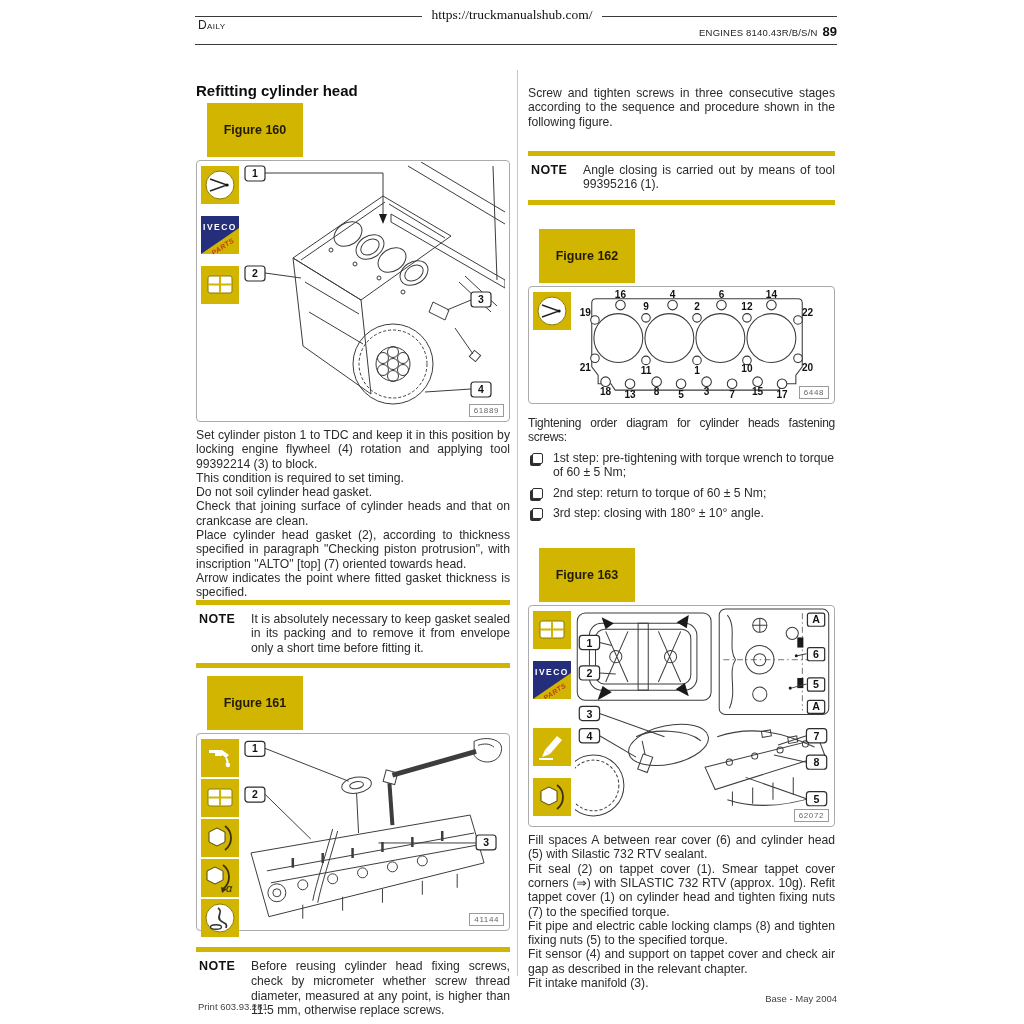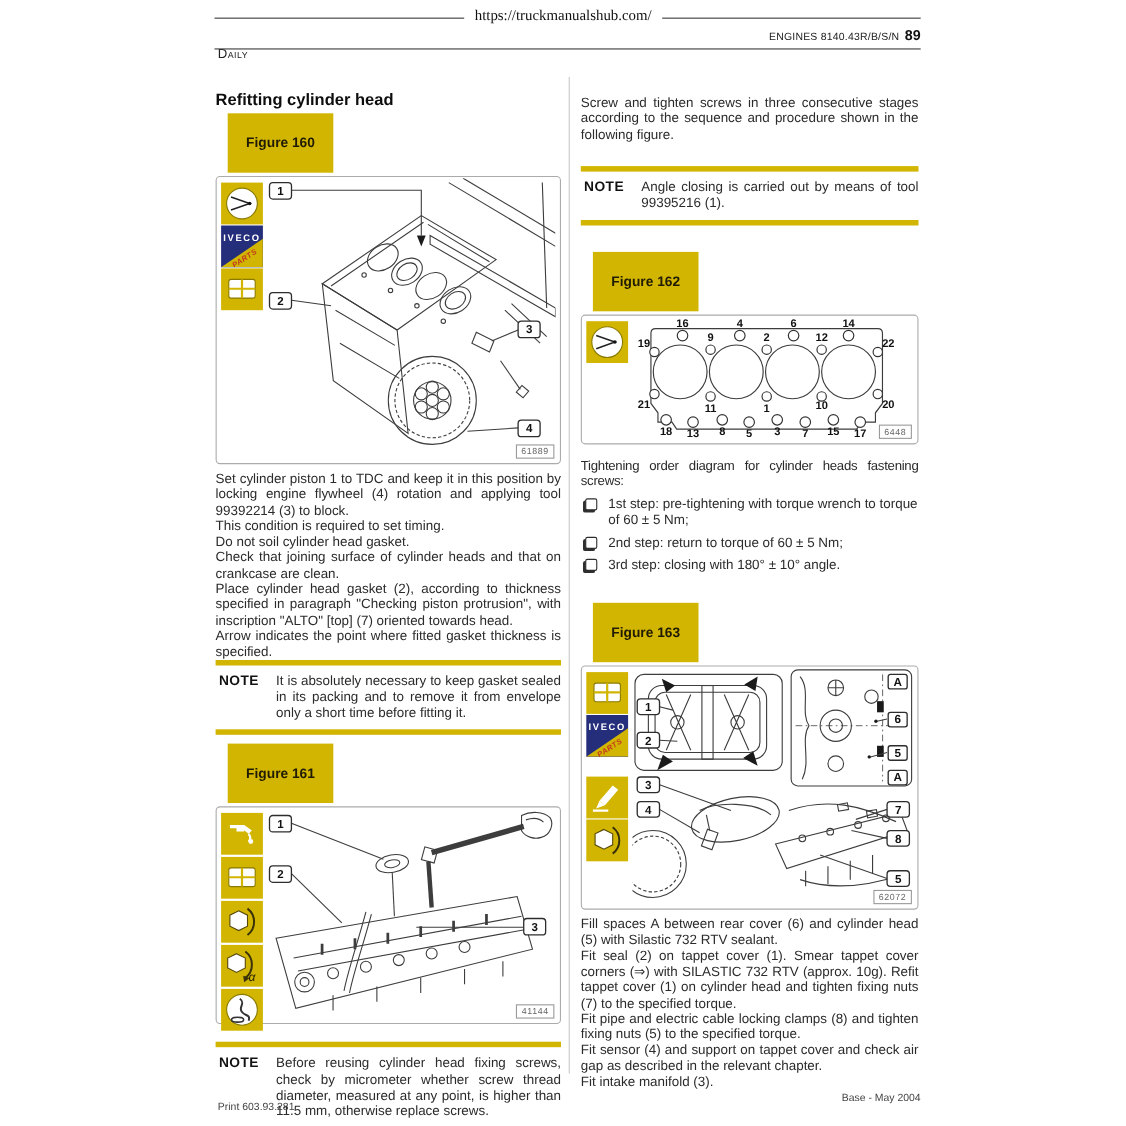--- a/index.html
+++ b/index.html
@@ -12,21 +12,21 @@
   html,body{margin:0;padding:0;background:#fff;}
   .page{position:relative;width:1024px;height:1024px;background:#fff;
         font-family:"Liberation Sans",sans-serif;color:var(--ink);overflow:hidden;}
 
   
   .rule{position:absolute;left:195px;right:187px;height:1px;background:#3a3a3a;}
   .rule.top{top:16px;} .rule.second{top:44px;}
   .url-wrap{position:absolute;top:5px;left:0;right:0;text-align:center;z-index:2;}
   .url{display:inline-block;background:#fff;padding:0 10px;
        font-family:"Liberation Serif",serif;font-size:13.5px;color:#101010;}
-  .brand{position:absolute;top:42px;left:198px;font-size:12px;font-variant:small-caps;
+  .brand{position:absolute;top:18px;left:198px;font-size:12px;font-variant:small-caps;
          letter-spacing:.4px;color:#222;}
   .head-right{position:absolute;top:24px;right:187px;display:flex;align-items:baseline;gap:5px;}
   .engines{font-size:9.5px;color:#222;letter-spacing:.2px;}
   .pageno{font-size:13px;font-weight:bold;color:#111;}
   .foot-left{position:absolute;left:198px;bottom:12px;font-size:9.5px;color:#444;}
   .foot-right{position:absolute;right:187px;bottom:20px;font-size:9.5px;color:#444;}
 
   
   .col-divider{position:absolute;left:517px;top:70px;height:906px;width:1px;background:#c9c9c9;}
   .col{position:absolute;top:82px;}
@@ -47,21 +47,21 @@
   .note-body{display:flex;padding:7px 0 8px 3px;}
   .note-label{font-weight:bold;font-size:12.5px;width:52px;flex:none;letter-spacing:.4px;color:#111;}
   .note-text{font-size:12.2px;line-height:14.6px;text-align:justify;flex:1;}
 
   
   .figbox{position:relative;border:1px solid #ababab;border-radius:4px;background:#fff;}
   #figbox160{height:260px;}
   #figbox161{height:196px;margin-top:0;}
   #figbox162{height:116px;}
   #figbox163{height:220px;}
-  .icons{position:absolute;left:4px;top:5px;display:flex;flex-direction:column;gap:1px;z-index:2;}
+  .icons{position:absolute;left:4px;top:5px;display:flex;flex-direction:column;gap:12px;z-index:2;}
   .icons.gap163 .icon:nth-child(3){margin-top:17px;}
   .icon{width:38px;height:38px;background:var(--yellow);position:relative;flex:none;}
   .icon svg{position:absolute;inset:0;}
   .iveco{background:var(--navy);overflow:hidden;}
   .iveco .iv{position:absolute;top:6px;left:0;right:0;text-align:center;color:#fff;
              font-size:8.5px;font-weight:bold;letter-spacing:1.5px;}
   .iveco .tri{position:absolute;width:0;height:0;left:0;bottom:0;
               border-left:38px solid transparent;border-bottom:26px solid var(--yellow);}
   .iveco .pt{position:absolute;left:9px;bottom:4px;color:var(--red);font-size:7px;
              font-weight:bold;font-style:italic;transform:rotate(-33deg);letter-spacing:.5px;}

